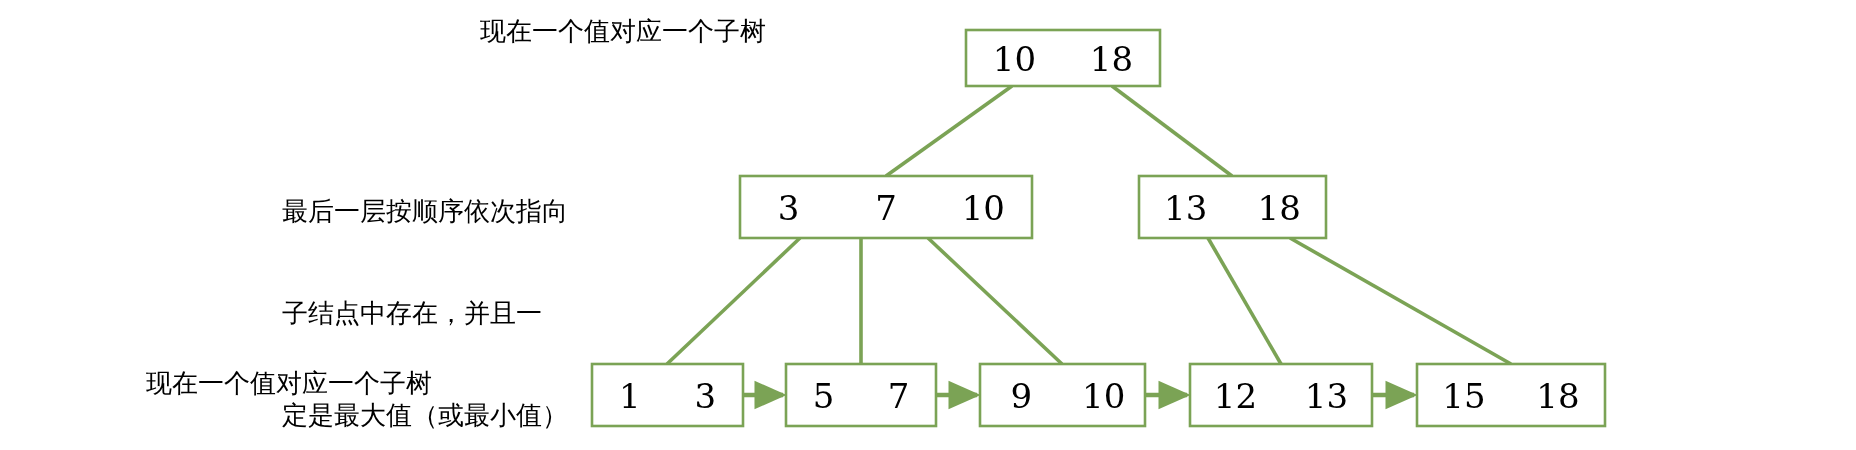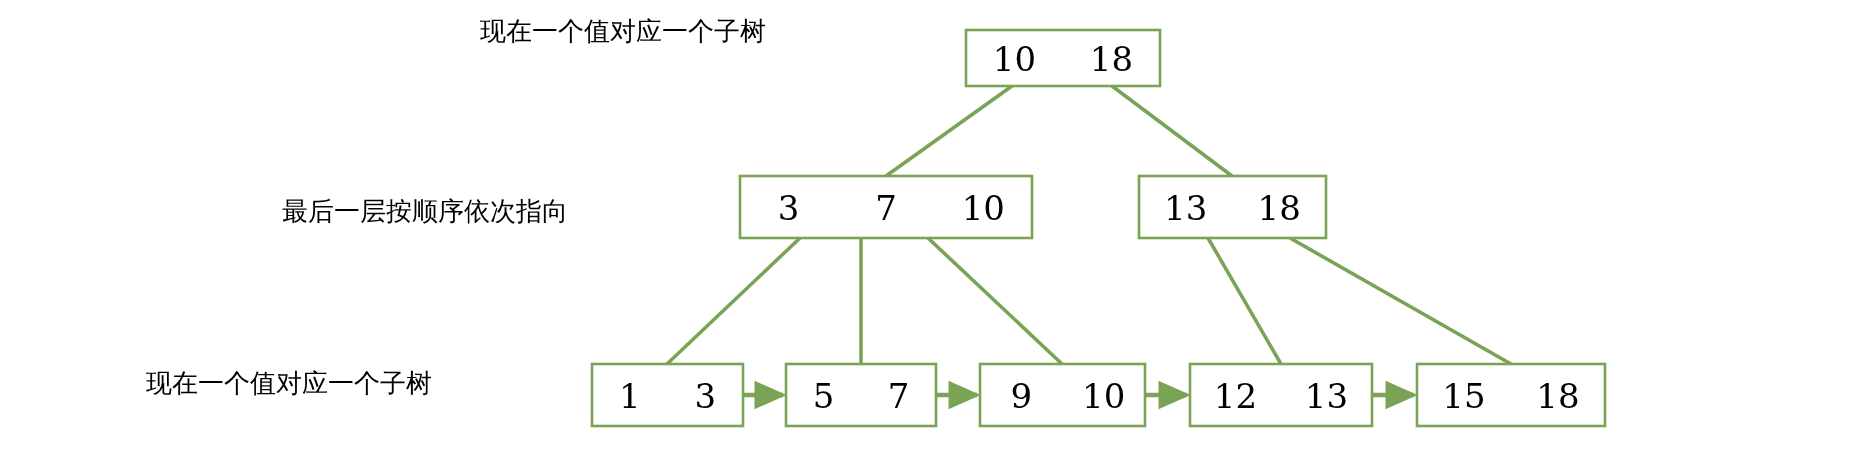--- a/index.html
+++ b/index.html
@@ -126,20 +126,22 @@
           <text x="1464" y="396" class="node-value">15</text>
           <text x="1558" y="396" class="node-value">18</text>
         </g>
       </g>
   </svg>
 
   <div class="annotation" id="annotation-top">现在一个值对应一个子树</div>
 
   <div class="annotation" id="annotation-parent">
     <div>最后一层按顺序依次指向</div>
+    <div>子结点中存在，并且一</div>
+    <div>定是最大值（或最小值）</div>
     
   </div>
 
   <div class="annotation" id="annotation-leaf">
     <div>现在一个值对应一个子树</div>
     
   </div>
 
 </div>
 

